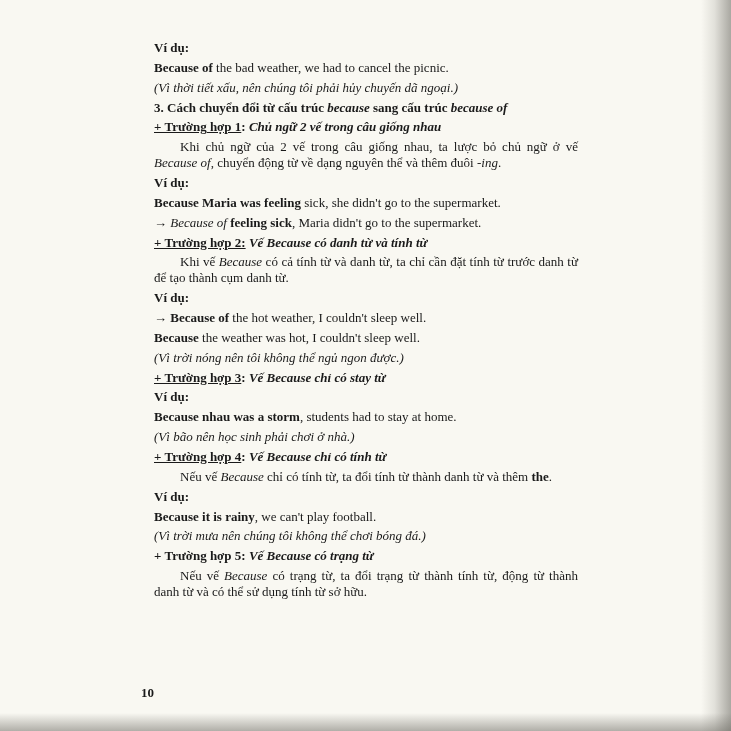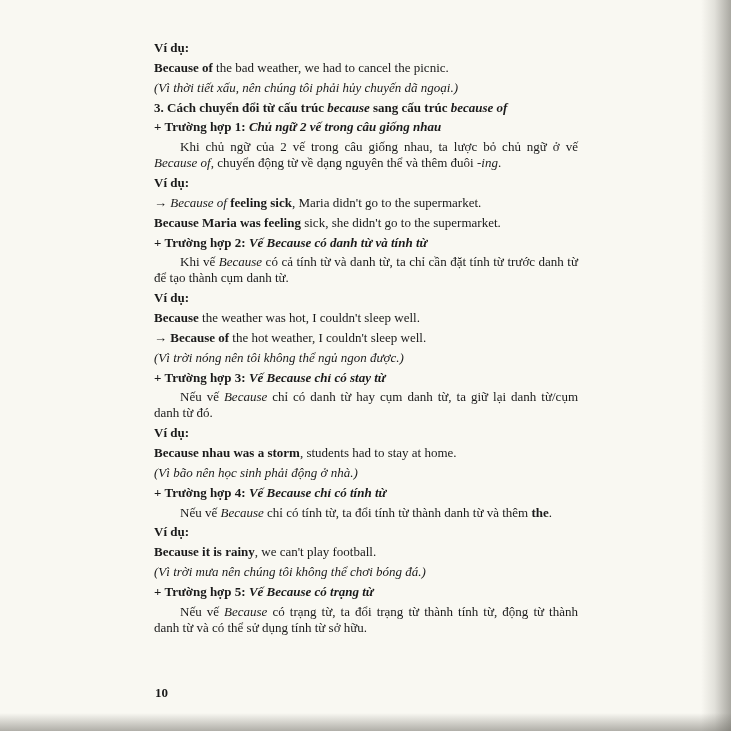--- a/index.html
+++ b/index.html
@@ -16,23 +16,23 @@
   }
   .content p { margin:4px; font-size:13px; line-height:1.22; }
   .vidu    { margin:7px 0 1px 26px; }
   .example { margin-left:54px; }
   .trans   { margin-left:54px; }
   .section { margin:11px 0 2px 8px; }
   .case    { margin:11px 0 3px 26px; }
   .body    { text-indent:26px; text-align:justify; margin:1px 0; }
   .b { font-weight:bold; }
   .i { font-style:italic;font-family:Liberation Serif, serif; }
-  .u { }
+  .u { text-decoration:underline; }
   .page-number {
-    position:absolute; left:155px; bottom:30px;
+    position:absolute; left:141px; bottom:30px;
     font-size:13px; font-weight:bold;
     font-family:"Liberation Serif", serif;
   }
   .edge-right {
     position:absolute; top:0; right:0; width:30px; height:100%;
     background:linear-gradient(to right,
       rgba(120,118,110,0) 0%,
       rgba(120,118,110,0.18) 45%,
       rgba(104,102,95,0.55) 100%);
     pointer-events:none;
@@ -50,33 +50,32 @@
 
 <div class="page">
   <div class="content">
       <p class="vidu"><span class="b">Ví dụ:</span></p>
       <p class="example"><span class="b">Because of</span><span> the bad weather, we had to cancel the picnic.</span></p>
       <p class="trans"><span class="i">(Vì thời tiết xấu, nên chúng tôi phải hủy chuyến dã ngoại.)</span></p>
       <p class="section"><span class="b">3. Cách chuyển đổi từ cấu trúc </span><span class="b i">because</span><span class="b"> sang cấu trúc </span><span class="b i">because of</span></p>
       <p class="case"><span class="b u">+ Trường hợp 1</span><span class="b">: </span><span class="b i">Chủ ngữ 2 vế trong câu giống nhau</span></p>
       <p class="body"><span>Khi chủ ngữ của 2 vế trong câu giống nhau, ta lược bỏ chủ ngữ ở vế </span><span class="i">Because of</span><span>, chuyển động từ về dạng nguyên thể và thêm đuôi </span><span class="i">-ing</span><span>.</span></p>
       <p class="vidu"><span class="b">Ví dụ:</span></p>
+      <p class="example"><span class="b">Because Maria was feeling</span><span> sick, she didn't go to the supermarket.</span></p>
       <p class="example"><span>→ </span><span class="i">Because of</span><span> </span><span class="b">feeling sick</span><span>, Maria didn't go to the supermarket.</span></p>
-      <p class="example"><span class="b">Because Maria was feeling</span><span> sick, she didn't go to the supermarket.</span></p>
       <p class="case"><span class="b u">+ Trường hợp 2:</span><span class="b"> </span><span class="b i">Vế Because có danh từ và tính từ</span></p>
       <p class="body"><span>Khi vế </span><span class="i">Because</span><span> có cả tính từ và danh từ, ta chỉ cần đặt tính từ trước danh từ để tạo thành cụm danh từ.</span></p>
       <p class="vidu"><span class="b">Ví dụ:</span></p>
+      <p class="example"><span>→ </span><span class="b">Because of</span><span> the hot weather, I couldn't sleep well.</span></p>
       <p class="example"><span class="b">Because</span><span> the weather was hot, I couldn't sleep well.</span></p>
-      <p class="example"><span>→ </span><span class="b">Because of</span><span> the hot weather, I couldn't sleep well.</span></p>
       <p class="trans"><span class="i">(Vì trời nóng nên tôi không thể ngủ ngon được.)</span></p>
       <p class="case"><span class="b u">+ Trường hợp 3</span><span class="b">: </span><span class="b i">Vế Because chỉ có stay từ</span></p>
-      <p class="body"><span>Nếu vế </span><span class="i">Because</span><span> chỉ có danh từ hay cụm danh từ, ta giữ lại danh từ/cụm danh từ đó.</span></p>
       <p class="vidu"><span class="b">Ví dụ:</span></p>
       <p class="example"><span class="b">Because nhau was a storm</span><span>, students had to stay at home.</span></p>
-      <p class="trans"><span class="i">(Vì bão nên học sinh phải động ở nhà.)</span></p>
+      <p class="trans"><span class="i">(Vì bão nên học sinh phải chơi ở nhà.)</span></p>
       <p class="case"><span class="b u">+ Trường hợp 4</span><span class="b">: </span><span class="b i">Vế Because chỉ có tính từ</span></p>
       <p class="body"><span>Nếu vế </span><span class="i">Because</span><span> chỉ có tính từ, ta đổi tính từ thành danh từ và thêm </span><span class="b">the</span><span>.</span></p>
       <p class="vidu"><span class="b">Ví dụ:</span></p>
       <p class="example"><span class="b">Because it is rainy</span><span>, we can't play football.</span></p>
       <p class="trans"><span class="i">(Vì trời mưa nên chúng tôi không thể chơi bóng đá.)</span></p>
       <p class="case"><span class="b">+ Trường hợp 5: </span><span class="b i">Vế Because có trạng từ</span></p>
       <p class="body"><span>Nếu vế </span><span class="i">Because</span><span> có trạng từ, ta đổi trạng từ thành tính từ, động từ thành danh từ và có thể sử dụng tính từ sở hữu.</span></p>
     </div>
   <div class="page-number">10</div>
   <div class="edge-right"></div>

